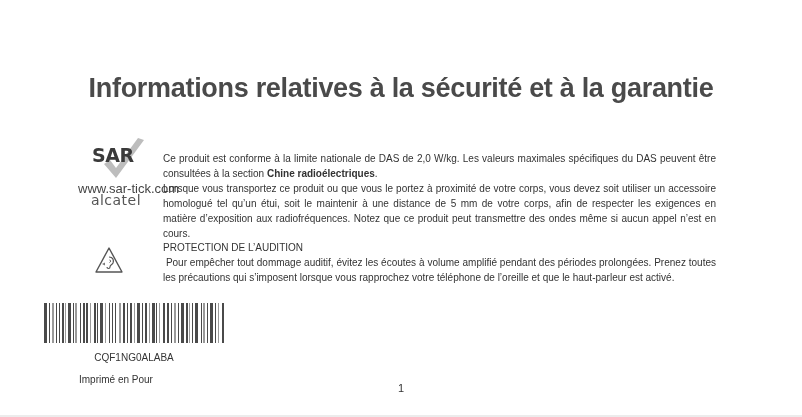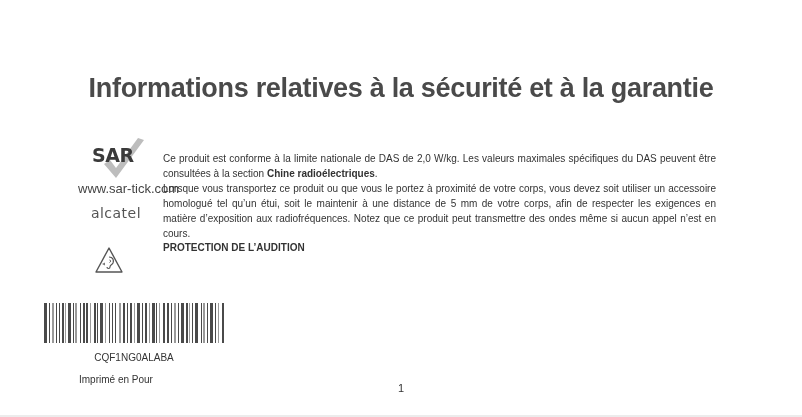--- a/index.html
+++ b/index.html
@@ -62,35 +62,34 @@
     .alcatel {
       position: absolute;
       left: 0;
       top: 56px;
       width: 76px;
       text-align: center;
       font-size: 14px;
       color: #555;
       letter-spacing: 0.5px;
       font-family: "DejaVu Sans", sans-serif;
-      margin-top: 13px;
     }
     .text-block {
       position: absolute;
       left: 163px;
       width: 553px;
       font-size: 10px;
       line-height: 15px;
       text-align: justify;
       color: #333;
     }
     .block-sar { top: 151px; }
     .block-audio { top: 240px; }
     .block-audio .heading {
-      font-weight: bold;
+      font-weight: normal;
       font-size: 10px;
       color: #333;
       text-transform: none;
     }
     .hearing-icon {
       position: absolute;
       left: 94px;
       top: 246px;
       width: 30px;
       height: 28px;
@@ -163,20 +162,21 @@
 
 <svg class="hearing-icon" viewBox="0 0 30 28">
   <path d="M15 2 L28 26 L2 26 Z" fill="none" stroke="#555" stroke-width="1.4" stroke-linejoin="round"></path>
   <path d="M15 11 C19 11 20 14 19 17 C18 19 16 19 16 21 C16 23 13 23 13 21" fill="none" stroke="#555" stroke-width="1.2"></path>
   <path d="M15.5 14 C17 14 17 16 15.5 16.5" fill="none" stroke="#555" stroke-width="1"></path>
   <path d="M8 18 L11 16.5 L11 19.5 Z" fill="#777"></path>
 </svg>
 
 <div class="text-block block-audio">
   <div class="heading">PROTECTION DE L’AUDITION</div>
+  <div style="white-space: pre-wrap;"> Pour empêcher tout dommage auditif, évitez les écoutes à volume amplifié pendant des périodes prolongées. Prenez toutes les précautions qui s’imposent lorsque vous rapprochez votre téléphone de l’oreille et que le haut-parleur est activé.</div>
 </div>
 
 <div class="barcode" id="barcode">
     <span style="width: 3px; background: rgb(74, 74, 74);"></span>
     <span style="width: 2px;"></span>
     <span style="width: 1px; background: rgb(74, 74, 74);"></span>
     <span style="width: 3px;"></span>
     <span style="width: 2px; background: rgb(154, 154, 154);"></span>
     <span style="width: 2px;"></span>
     <span style="width: 1px; background: rgb(74, 74, 74);"></span>

